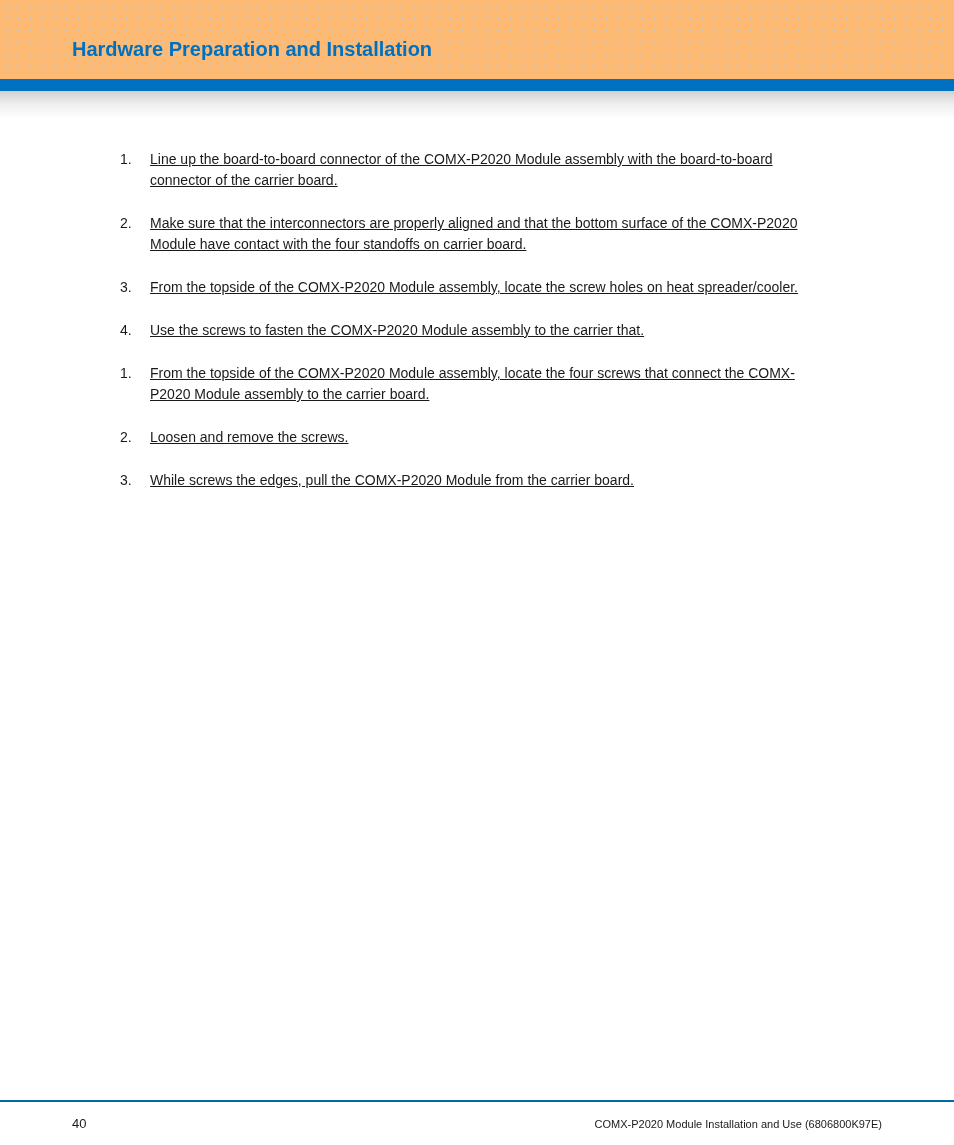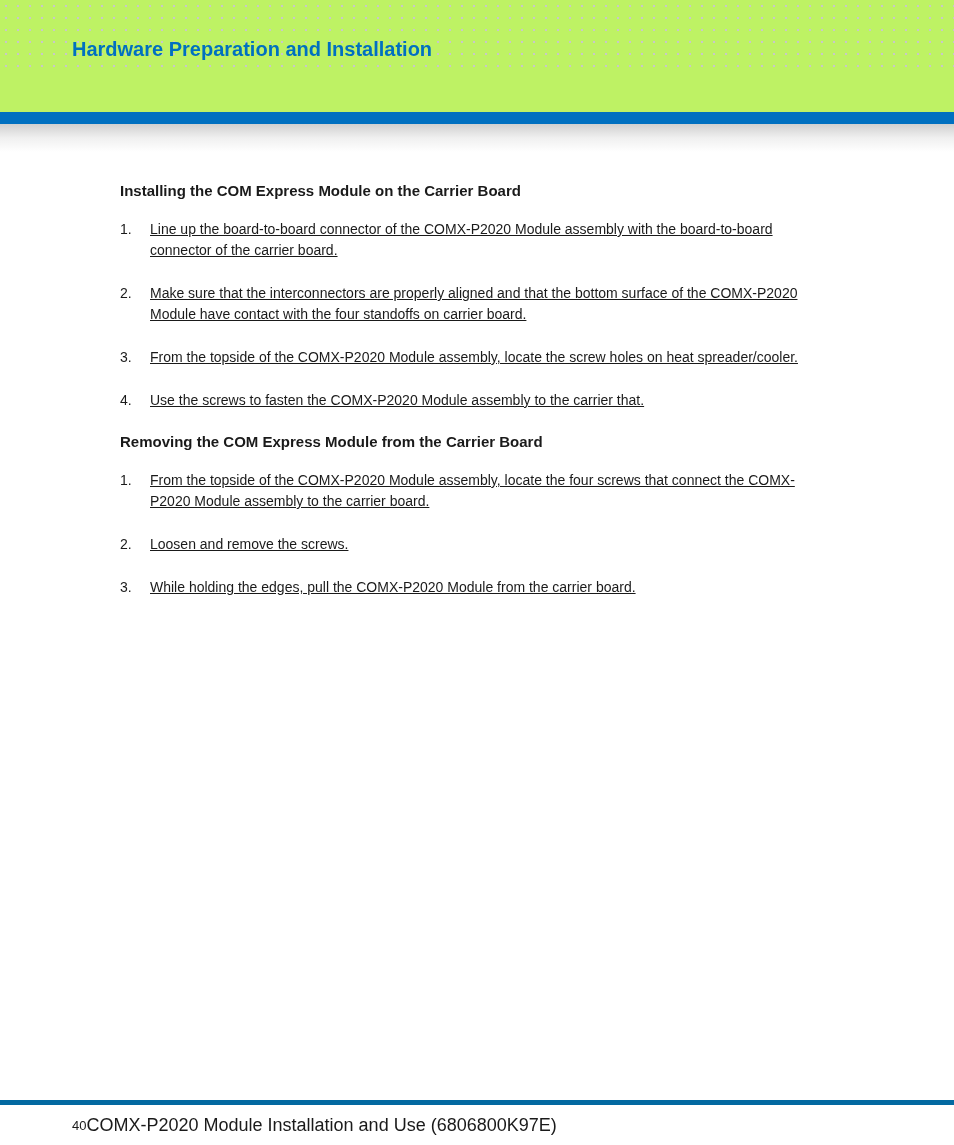--- a/index.html
+++ b/index.html
@@ -15,22 +15,22 @@
       font-family: Arial, Helvetica, sans-serif;
       font-size: 14px;
       color: #1a1a1a;
       position: relative;
     }
 
     
     .header-area {
       position: relative;
       width: 100%;
-      height: 112px;
-      background: #bef264;
+      height: 79px;
+      background: #fdba74;
       overflow: hidden;
     }
 
     .dot-pattern {
       position: absolute;
       top: 0;
       left: 0;
       width: 100%;
       height: 75px;
       background-image: radial-gradient(circle, #c8c8c8 1px, transparent 1px);
@@ -103,53 +103,52 @@
       text-decoration: underline;
     }
 
     
     .footer {
       position: absolute;
       bottom: 0;
       left: 0;
       right: 0;
       height: 45px;
-      border-top: 5px solid #0369a1;
+      border-top: 2px solid #0369a1;
       display: flex;
       align-items: center;
-      justify-content: flex-start;
+      justify-content: space-between;
       padding: 0 72px;
     }
 
     .footer-page {
       font-size: 13px;
       color: #1a1a1a;
     }
 
     .footer-doc {
-      font-size: 18px;
+      font-size: 11px;
       color: #1a1a1a;
     }
   </style>
 </head>
 <body>
 
 <div class="header-area">
   <div class="dot-pattern"></div>
   <div class="header-title">Hardware Preparation and Installation</div>
 </div>
 
 <div class="blue-bar"></div>
 
 <div class="gray-bar"></div>
 
 <div class="main-content">
 
   <div>
-    <div class="section-heading">Installing the COM Express Module on the Carrier Board</div>
     <ol>
       <li>
         <span class="list-number">1.</span>
         <span class="list-text">Line up the board-to-board connector of the COMX-P2020 Module  assembly with the board-to-board connector of the carrier board.</span>
       </li>
       <li>
         <span class="list-number">2.</span>
         <span class="list-text">Make sure that the interconnectors are properly aligned and that the bottom surface of the COMX-P2020 Module have contact with the four standoffs on carrier board.</span>
       </li>
       <li>
@@ -157,33 +156,32 @@
         <span class="list-text">From the topside of the COMX-P2020 Module assembly, locate the screw holes on heat spreader/cooler.</span>
       </li>
       <li>
         <span class="list-number">4.</span>
         <span class="list-text">Use the screws to fasten the COMX-P2020 Module assembly to the carrier that.</span>
       </li>
     </ol>
   </div>
 
   <div>
-    <div class="section-heading">Removing the COM Express Module from the Carrier Board</div>
     <ol>
       <li>
         <span class="list-number">1.</span>
         <span class="list-text">From the topside of the COMX-P2020 Module assembly, locate the four screws that connect the COMX-P2020 Module assembly to the carrier board.</span>
       </li>
       <li>
         <span class="list-number">2.</span>
         <span class="list-text">Loosen and remove the screws.</span>
       </li>
       <li>
         <span class="list-number">3.</span>
-        <span class="list-text">While holding the edges, pull the COMX-P2020 Module from the carrier board.</span>
+        <span class="list-text">While screws the edges, pull the COMX-P2020 Module from the carrier board.</span>
       </li>
     </ol>
   </div>
 
 </div>
 
 <div class="footer">
   <span class="footer-page">40</span>
   <span class="footer-doc">COMX-P2020 Module Installation and Use (6806800K97E)</span>
 </div>

